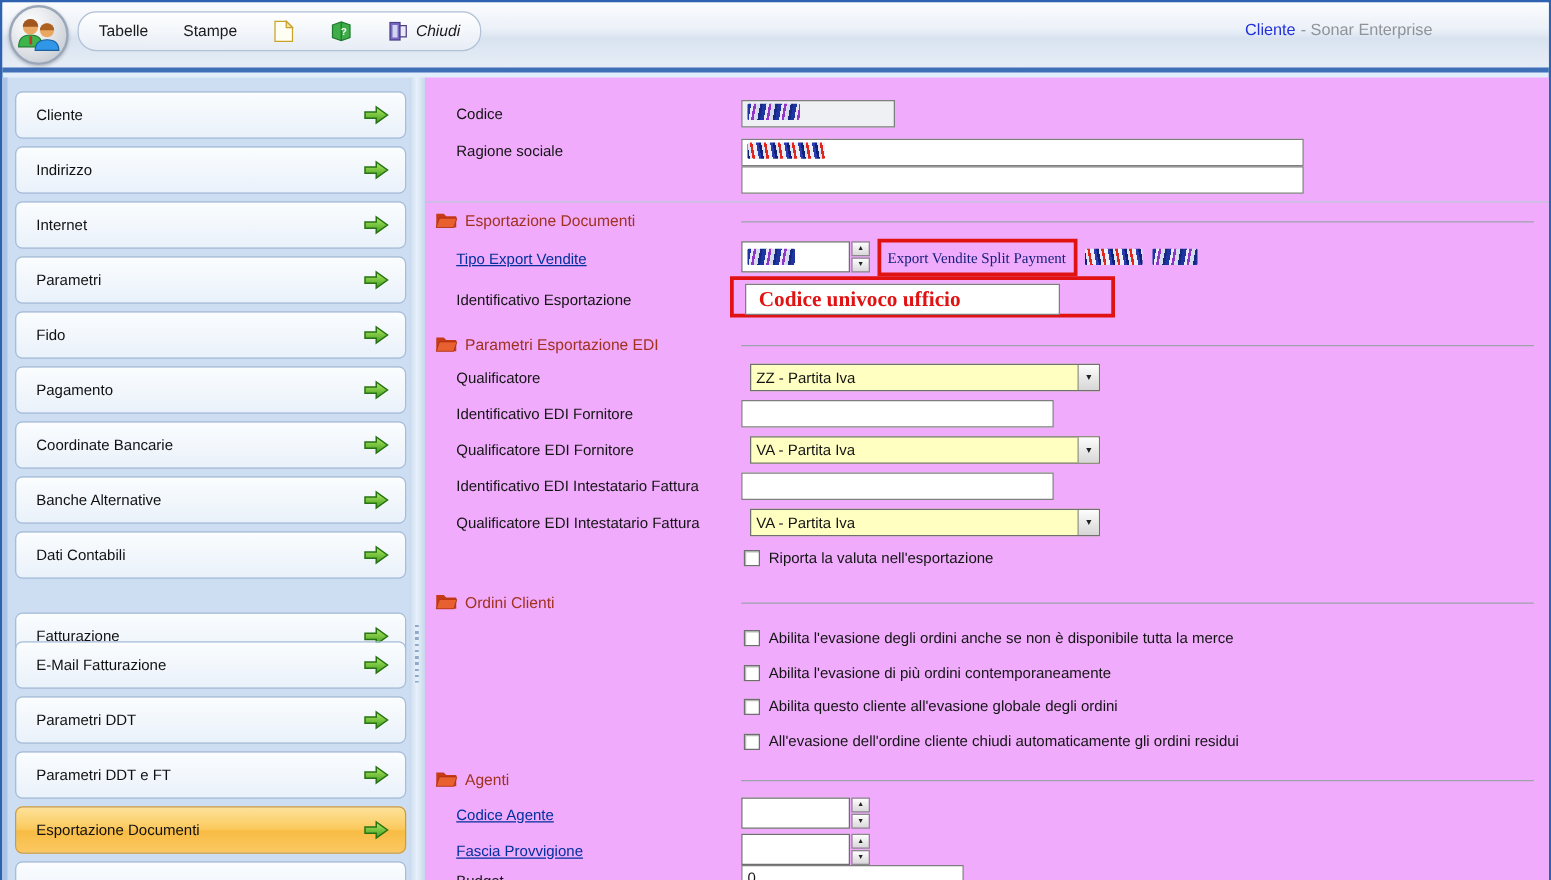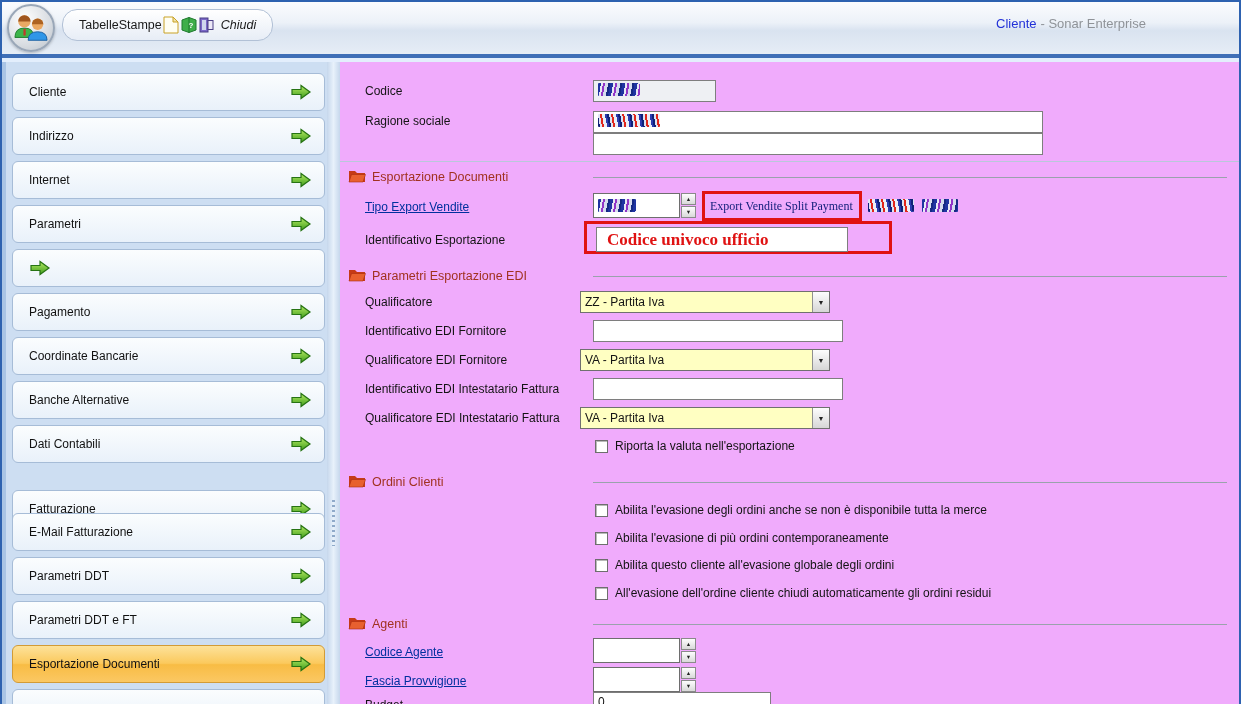--- a/index.html
+++ b/index.html
@@ -7,21 +7,21 @@
   body { font-family:"Liberation Sans","DejaVu Sans",sans-serif; font-size:12px; color:#141414;
          background:#e3eefc; border-left:2px solid #2e62b0; border-right:2px solid #2e62b0; border-top:2px solid #2e62b0; }
 
   
   .header { position:absolute; left:2px; right:2px; top:2px; height:56px;
     background:linear-gradient(180deg,#fbfcfe 0%,#ecf1f8 40%,#d9e3f0 55%,#e6edf6 100%);
     border-bottom:4px solid #3f6fb7; }
   .app-circle { position:absolute; left:5px; top:2px; width:48px; height:48px; border-radius:50%;
     background:radial-gradient(circle at 35% 30%,#ffffff,#d9dde2 60%,#b9c0c9);
     border:2px solid #9aa7b8; box-shadow:0 1px 3px rgba(0,0,0,.25); display:flex; align-items:center; justify-content:center; }
-  .toolbar-pill { position:absolute; left:60px; top:7px; height:32px; display:flex; align-items:center; gap:0;
+  .toolbar-pill { position:absolute; left:60px; top:7px; height:32px; display:flex; align-items:center; gap:28px;
     padding:0 16px; border:1px solid #b2c1d6; border-radius:15px;
     background:linear-gradient(180deg,#ffffff,#e7edf6); }
   .tb-item { font-size:12.5px; color:#1a1a1a; cursor:default; }
   .tb-group { display:flex; align-items:center; gap:5px;font-style:italic; }
   .tb-icon { width:18px; height:18px; display:inline-flex; align-items:center; justify-content:center; }
   .win-title { position:absolute; right:93px; top:14px; font-size:13px; }
   .win-title .t1 { color:#2231d8; }
   .win-title .t2 { color:#8f9398; margin-left:4px; }
 
   
@@ -46,21 +46,21 @@
   .flink { position:absolute; left:25px; color:#00309e; text-decoration:underline; white-space:nowrap; cursor:pointer; }
   .tb-input { position:absolute; left:253px; height:22px; background:#ffffff; border:1px solid #7e7e7e; padding:2px 4px; }
   .tb-input.gray { background:#eef0f3; }
   .top-rule { position:absolute; left:0; right:0; top:99px; height:1px; background:#b9c7da; }
 
   .section-header { position:absolute; left:0; right:0; height:20px; }
   .section-header .folder { position:absolute; left:8px; top:0; }
   .section-header .stitle { position:absolute; left:32px; top:2px; color:#a13220; font-size:12.5px; }
   .section-header .rule { position:absolute; left:253px; right:12px; top:9px; height:1px; background:#9aa2ac; }
 
-  .dropdown { position:absolute; left:240px; width:250px; height:22px; border:1px solid #707070; background:#ffffc2; display:flex; }
+  .dropdown { position:absolute; left:260px; width:280px; height:22px; border:1px solid #707070; background:#ffffc2; display:flex; }
   .dd-value { flex:1; line-height:20px; padding-left:4px; overflow:hidden; white-space:nowrap; }
   .dd-btn { width:17px; border-left:1px solid #909090; background:linear-gradient(180deg,#fdfdfd,#d6d6d6);
     display:flex; align-items:center; justify-content:center; font-size:7px; color:#222; cursor:pointer; }
 
   .spinner { position:absolute; left:253px; display:flex; height:25px; }
   .spin-text { width:87px; background:#fff; border:1px solid #6e6e6e; padding:2px 4px; display:flex; align-items:center; }
   .spin-btns { display:flex; flex-direction:column; margin-left:1px; gap:1px; }
   .spin-btn { width:15px; height:12px; border:1px solid #8a8a8a; background:linear-gradient(180deg,#fdfdfd,#d9d9d9);
     font-size:5.5px; color:#222; display:flex; align-items:center; justify-content:center; cursor:pointer; }
 
@@ -159,20 +159,21 @@
     </div>
   <div class="side-item" style="top:143px">
       <span class="lbl">Parametri</span>
       <span class="arrow-ic">
         <svg width="22" height="16" viewBox="0 0 22 16">
           <path d="M2 5.5 H11 V1.5 L20 8 L11 14.5 V10.5 H2 Z" fill="url(#ga)" stroke="#267313" stroke-width="1.2"></path>
         </svg>
       </span>
     </div>
   <div class="side-item" style="top:187px">
+      <span class="lbl">Fido</span>
       <span class="arrow-ic">
         <svg width="22" height="16" viewBox="0 0 22 16">
           <path d="M2 5.5 H11 V1.5 L20 8 L11 14.5 V10.5 H2 Z" fill="url(#ga)" stroke="#267313" stroke-width="1.2"></path>
         </svg>
       </span>
     </div>
   <div class="side-item" style="top:231px">
       <span class="lbl">Pagamento</span>
       <span class="arrow-ic">
         <svg width="22" height="16" viewBox="0 0 22 16">

